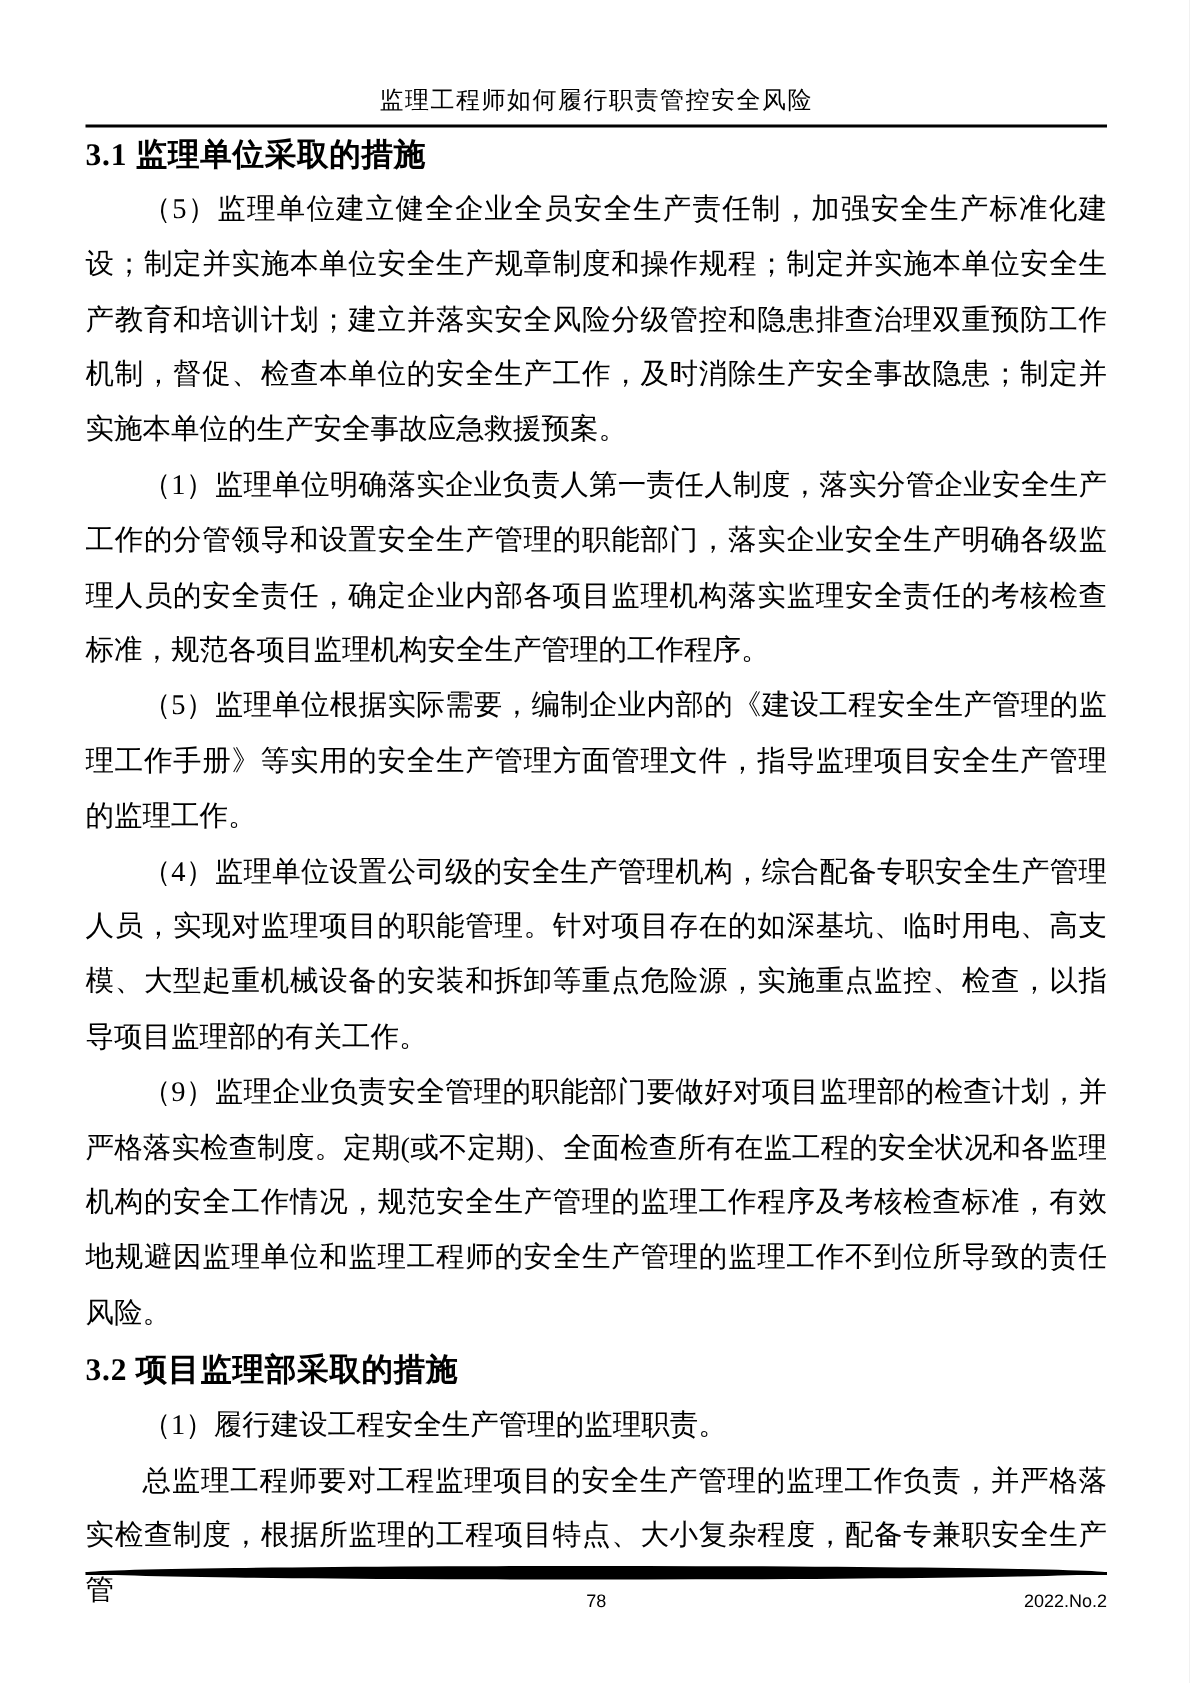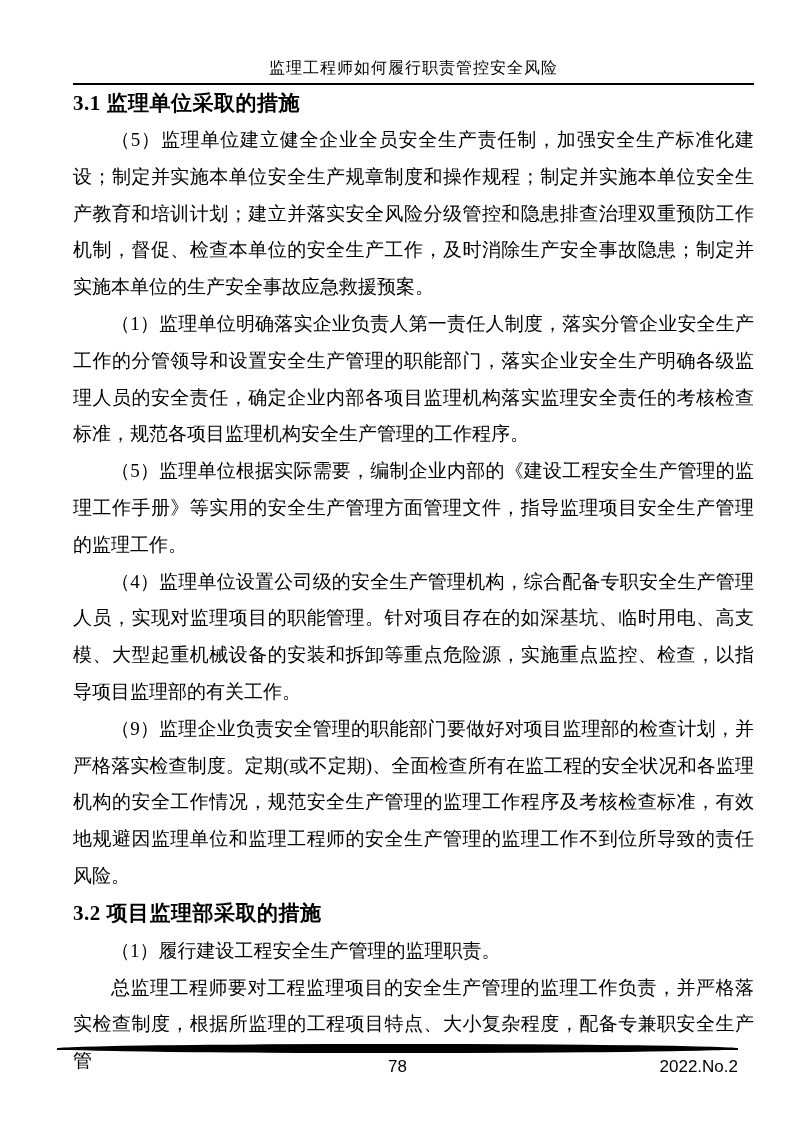--- a/index.html
+++ b/index.html
@@ -15,21 +15,20 @@
     background: #ffffff;
     font-family: "Liberation Serif", serif;
     color: #000000;
     overflow: hidden;
   }
   .content {
     position: absolute;
     left: 57px;
     top: 0;
     width: 681px;
-    margin-left: 16px;
   }
   .running-head {
     margin-top: 57px;
     text-align: center;
     font-size: 16px;
     line-height: 22px;
     letter-spacing: 1px;
   }
   .header-rule {
     border: none;
@@ -81,21 +80,21 @@
     width: 100%;
     height: 9px;
     background: #000000;
     border-radius: 50% / 50%;
   }
   .footer-row {
     position: relative;
     margin-top: 5px;
     height: 18px;
     font-family: "Liberation Sans", sans-serif;
-    font-size: 17px;
+    font-size: 12px;
     line-height: 18px;
   }
   .page-number {
     position: absolute;
     left: 0;
     right: 0;
     text-align: center;
   }
   .issue {
     position: absolute;

